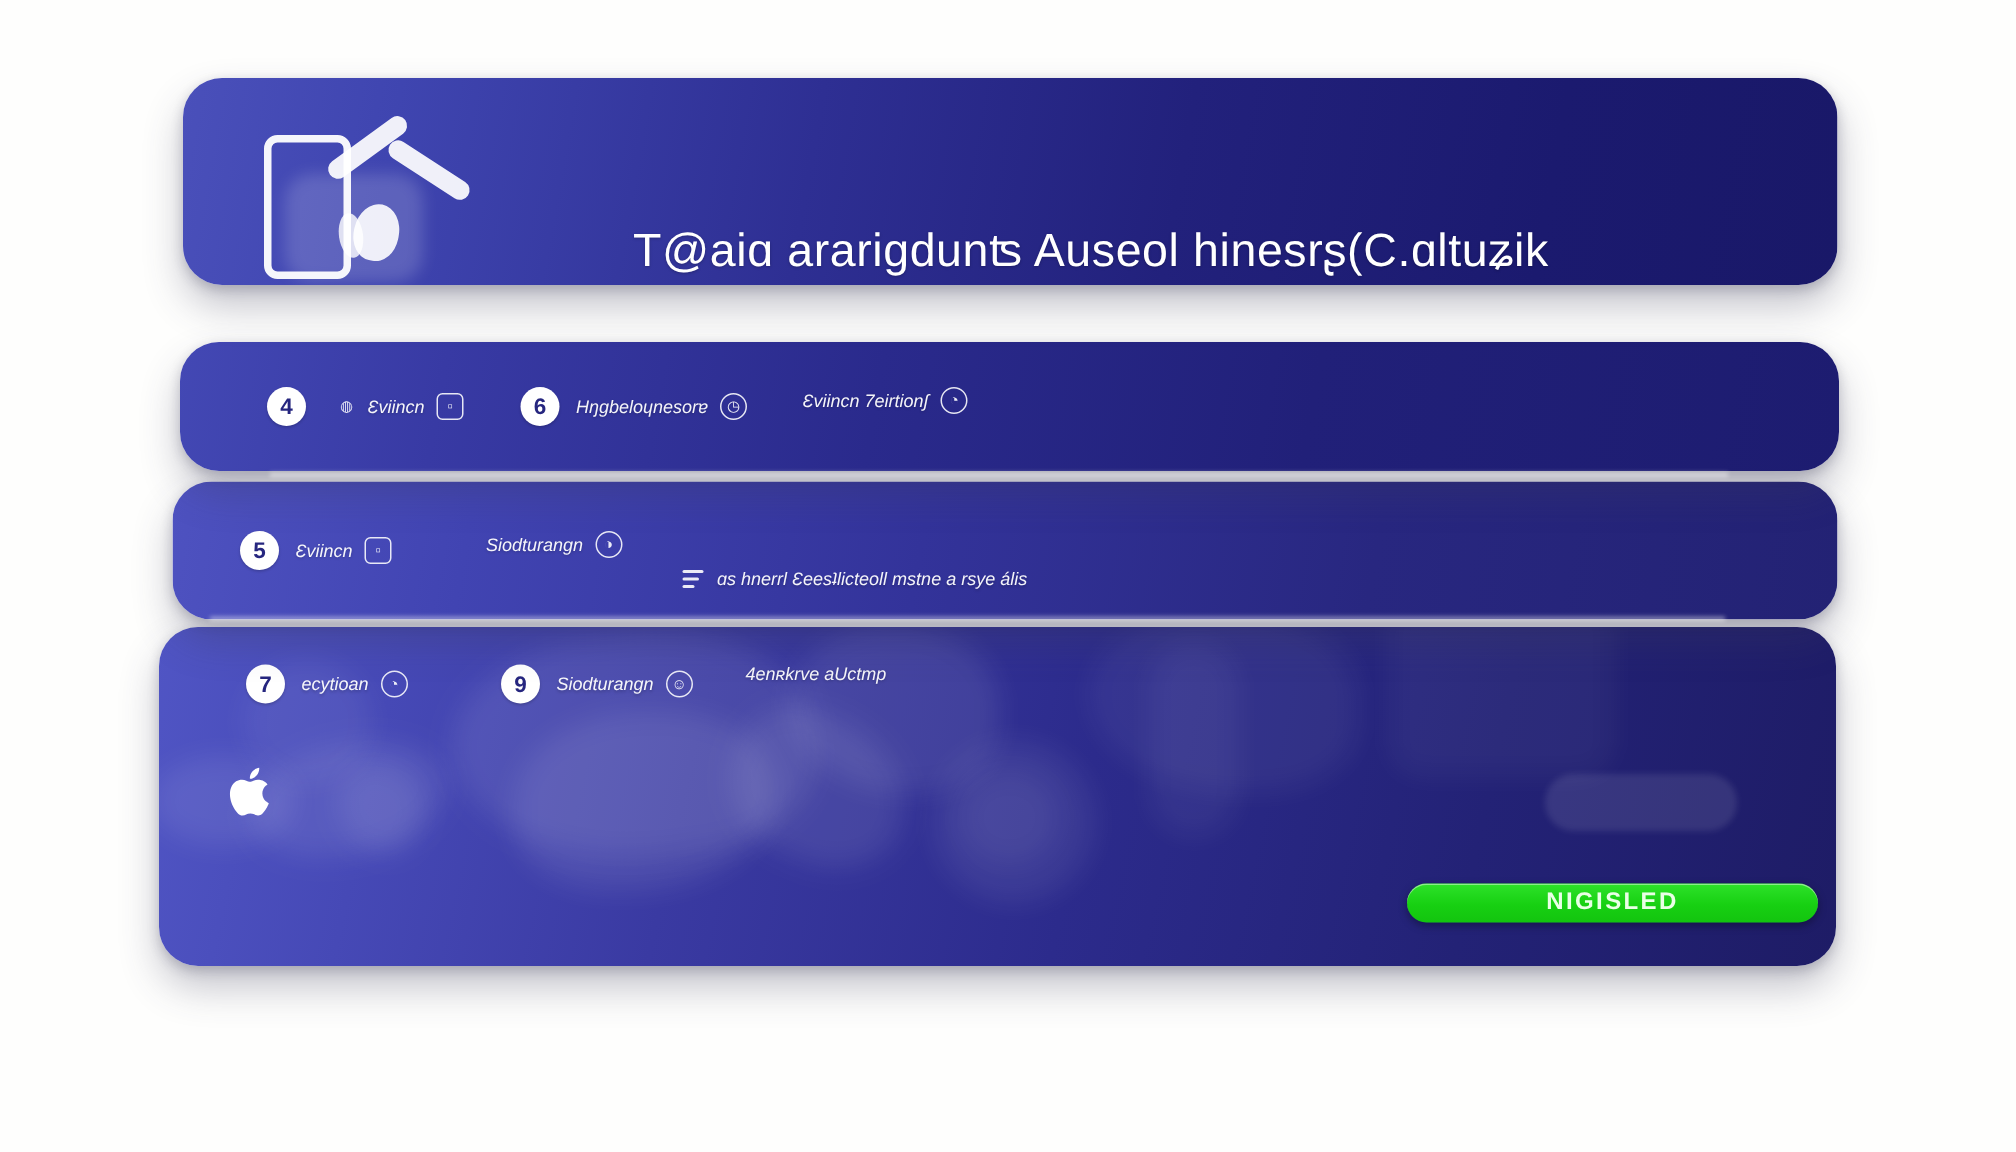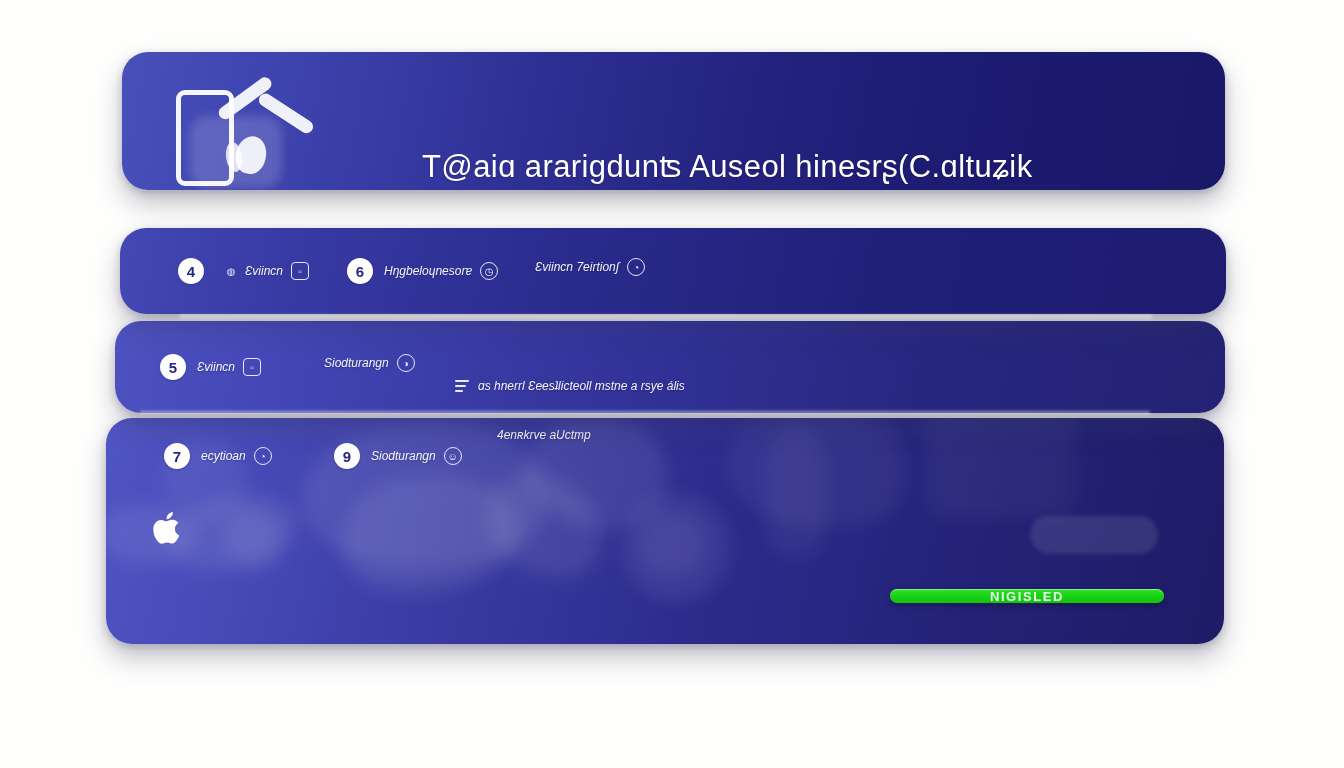--- a/index.html
+++ b/index.html
@@ -148,25 +148,25 @@
     border-radius:19px;background:rgba(255,255,255,.10);filter:blur(2px);
   }
 
   .apple-logo{
     position:absolute;left:152px;top:508px;width:34px;height:40px;z-index:5;
     color:#ffffff;
   }
   .apple-logo svg{display:block;width:100%;height:100%;}
 
   .cta{
-    position:absolute;left:890px;top:589px;width:274px;height:14px;
+    position:absolute;left:938px;top:589px;width:274px;height:26px;
     background:linear-gradient(180deg,#2ee22a 0%,#17d012 55%,#13c40f 100%);
     border-radius:14px;
     display:flex;align-items:center;justify-content:center;
-    color:#e9ffe6;font-size:13px;font-weight:bold;letter-spacing:1.6px;
+    color:#e9ffe6;font-size:16px;font-weight:bold;letter-spacing:1.6px;
     box-shadow:0 2px 6px rgba(0,0,0,.35), inset 0 1px 0 rgba(255,255,255,.45);
     z-index:6;cursor:pointer;border:none;
   }
 
   
   .seam{position:absolute;height:3px;background:rgba(255,255,255,.45);filter:blur(1.4px);}
   #seam1{left:180px;top:315px;width:972px;z-index:5;}
   #seam2{left:140px;top:411px;width:1010px;z-index:5;}
 
   .watermark{
@@ -280,21 +280,21 @@
         <span class="chip-text">ecytioan</span>
         <span class="mini-icon">◔</span>
       </div>
 
       <div class="chip" style="left:228px;top:25px;">
         <span class="num-badge">9</span>
         <span class="chip-text">Siodturangn</span>
         <span class="mini-icon">☺</span>
       </div>
 
-      <div class="chip" style="left:391px;top:11px;">
+      <div class="chip" style="left:391px;top:25px;">
         <span class="chip-text">4enʀkrve aUctmp</span>
       </div>
 
     </div>
   </div>
 
   <div class="seam" id="seam1"></div>
   <div class="seam" id="seam2"></div>
 
   <div class="apple-logo">

